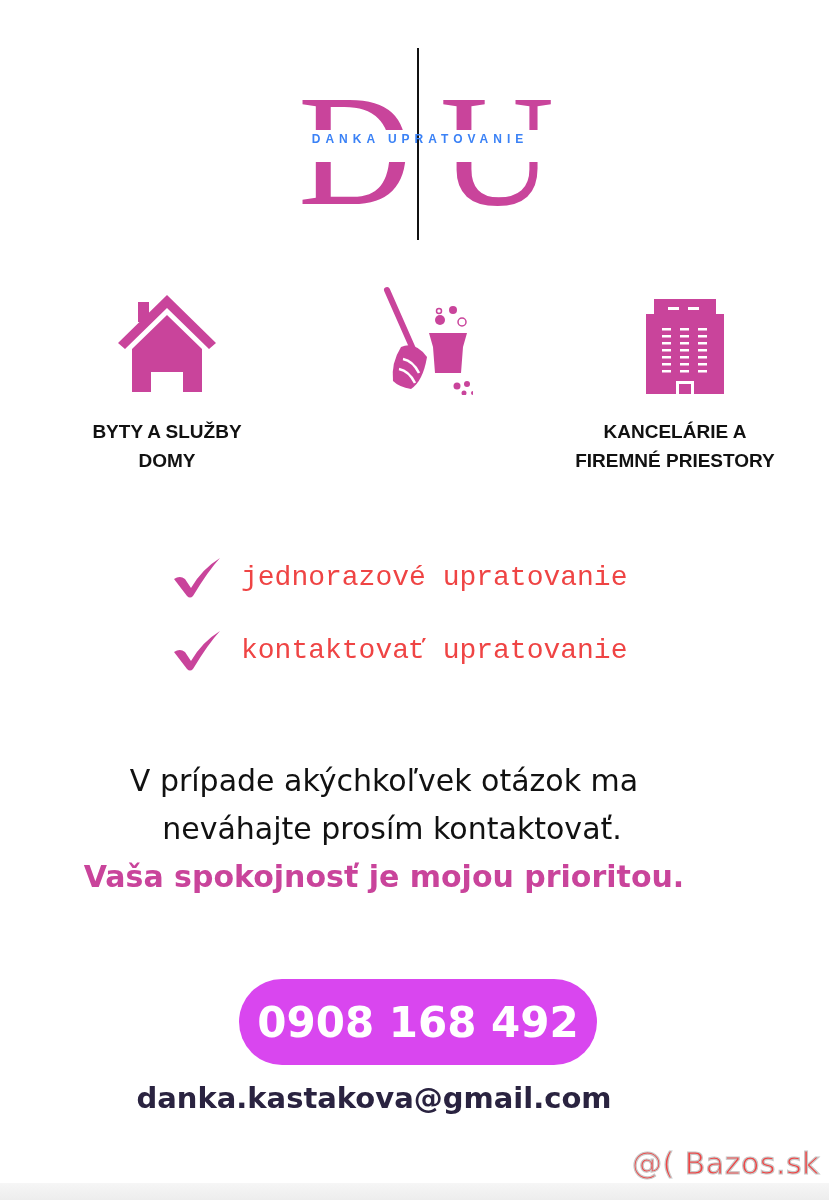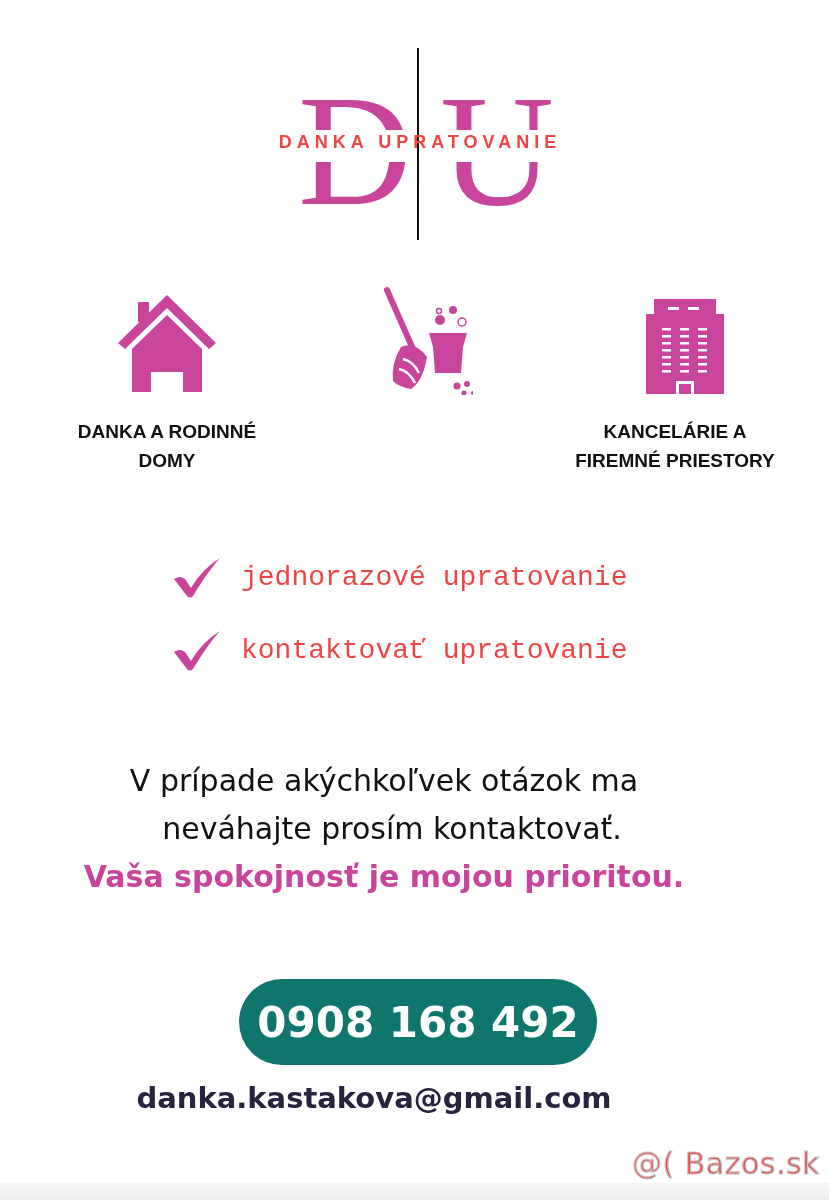--- a/index.html
+++ b/index.html
@@ -13,22 +13,22 @@
   .logo-line { position:absolute; left:417px; top:48px; width:2px; height:192px; background:#111; }
   .logo-letter {
     position:absolute; font-family:"Liberation Serif", serif; color:#c9449b;
     font-size:158px; line-height:1; top:72px; font-weight:normal;
   }
   .logo-d { left:298px; }
   .logo-u { left:440px; }
   .logo-mask { position:absolute; left:255px; top:130px; width:330px; height:32px; background:#fff; }
   .logo-text {
     position:absolute; left:252px; top:132px; width:336px; text-align:center;
-    font-family:"Liberation Sans", sans-serif; font-weight:bold; font-size:18px;
-    letter-spacing:5px; color:#ef4444;
+    font-family:"Liberation Sans", sans-serif; font-weight:bold; font-size:12px;
+    letter-spacing:5px; color:#3b82f6;
   }
 
   
   .service { position:absolute; top:285px; width:240px; text-align:center; }
   .service .icon { display:block; margin:0 auto; }
   .service .label {
     margin-top:22px; font-family:"Liberation Sans", sans-serif; font-weight:bold;
     font-size:19px; line-height:29px; color:#111;
   }
 
@@ -42,21 +42,21 @@
   
   .msg {
     position:absolute; left:0; width:768px; text-align:center;
     font-family:"DejaVu Sans", sans-serif; font-size:30px; color:#111; line-height:1.2;
   }
   .msg.accent { color:#c9449b; font-weight:bold; }
 
   
   .phone {
     position:absolute; left:239px; top:979px; width:358px; height:86px;
-    border-radius:43px; background:#0f766e; color:#fff;
+    border-radius:43px; background:#d946ef; color:#fff;
     display:flex; align-items:center; justify-content:center;
     font-family:"DejaVu Sans", sans-serif; font-weight:bold; font-size:42px;
     text-decoration:none;
   }
   .email {
     position:absolute; left:0; width:748px; top:1081px; text-align:center;
     font-family:"DejaVu Sans", sans-serif; font-weight:bold; font-size:29px; color:#2a2340;
     text-decoration:none;
   }
 
@@ -84,21 +84,21 @@
   <div class="logo-text">DANKA UPRATOVANIE</div>
 </div>
 
 <div class="service" style="left:47px;">
   <svg class="icon" width="110" height="110" viewBox="0 0 110 110">
     <rect x="26" y="17" width="11" height="20" fill="#c9449b"></rect>
     <polygon points="55,10 104,58 97,64 55,23 13,64 6,58" fill="#c9449b"></polygon>
     <polygon points="55,30 90,64 90,107 71,107 71,87 39,87 39,107 20,107 20,64" fill="#c9449b"></polygon>
   </svg>
   <div class="label">
-    <div>DANKA A RODINNÉ</div>
+    <div>BYTY A SLUŽBY</div>
     <div>DOMY</div>
   </div>
 </div>
 
 <div class="service" style="left:298px;">
   <svg class="icon" width="110" height="110" viewBox="0 0 110 110">
     <line x1="24" y1="5" x2="50" y2="64" stroke="#c9449b" stroke-width="6" stroke-linecap="round"></line>
     <path d="M38,62 Q52,56 64,72 Q60,96 48,104 Q36,102 30,96 Q28,78 38,62 Z" fill="#c9449b"></path>
     <path d="M40,74 Q50,76 56,88" stroke="#fff" stroke-width="2.5" fill="none"></path>
     <path d="M36,84 Q46,86 52,98" stroke="#fff" stroke-width="2.5" fill="none"></path>

